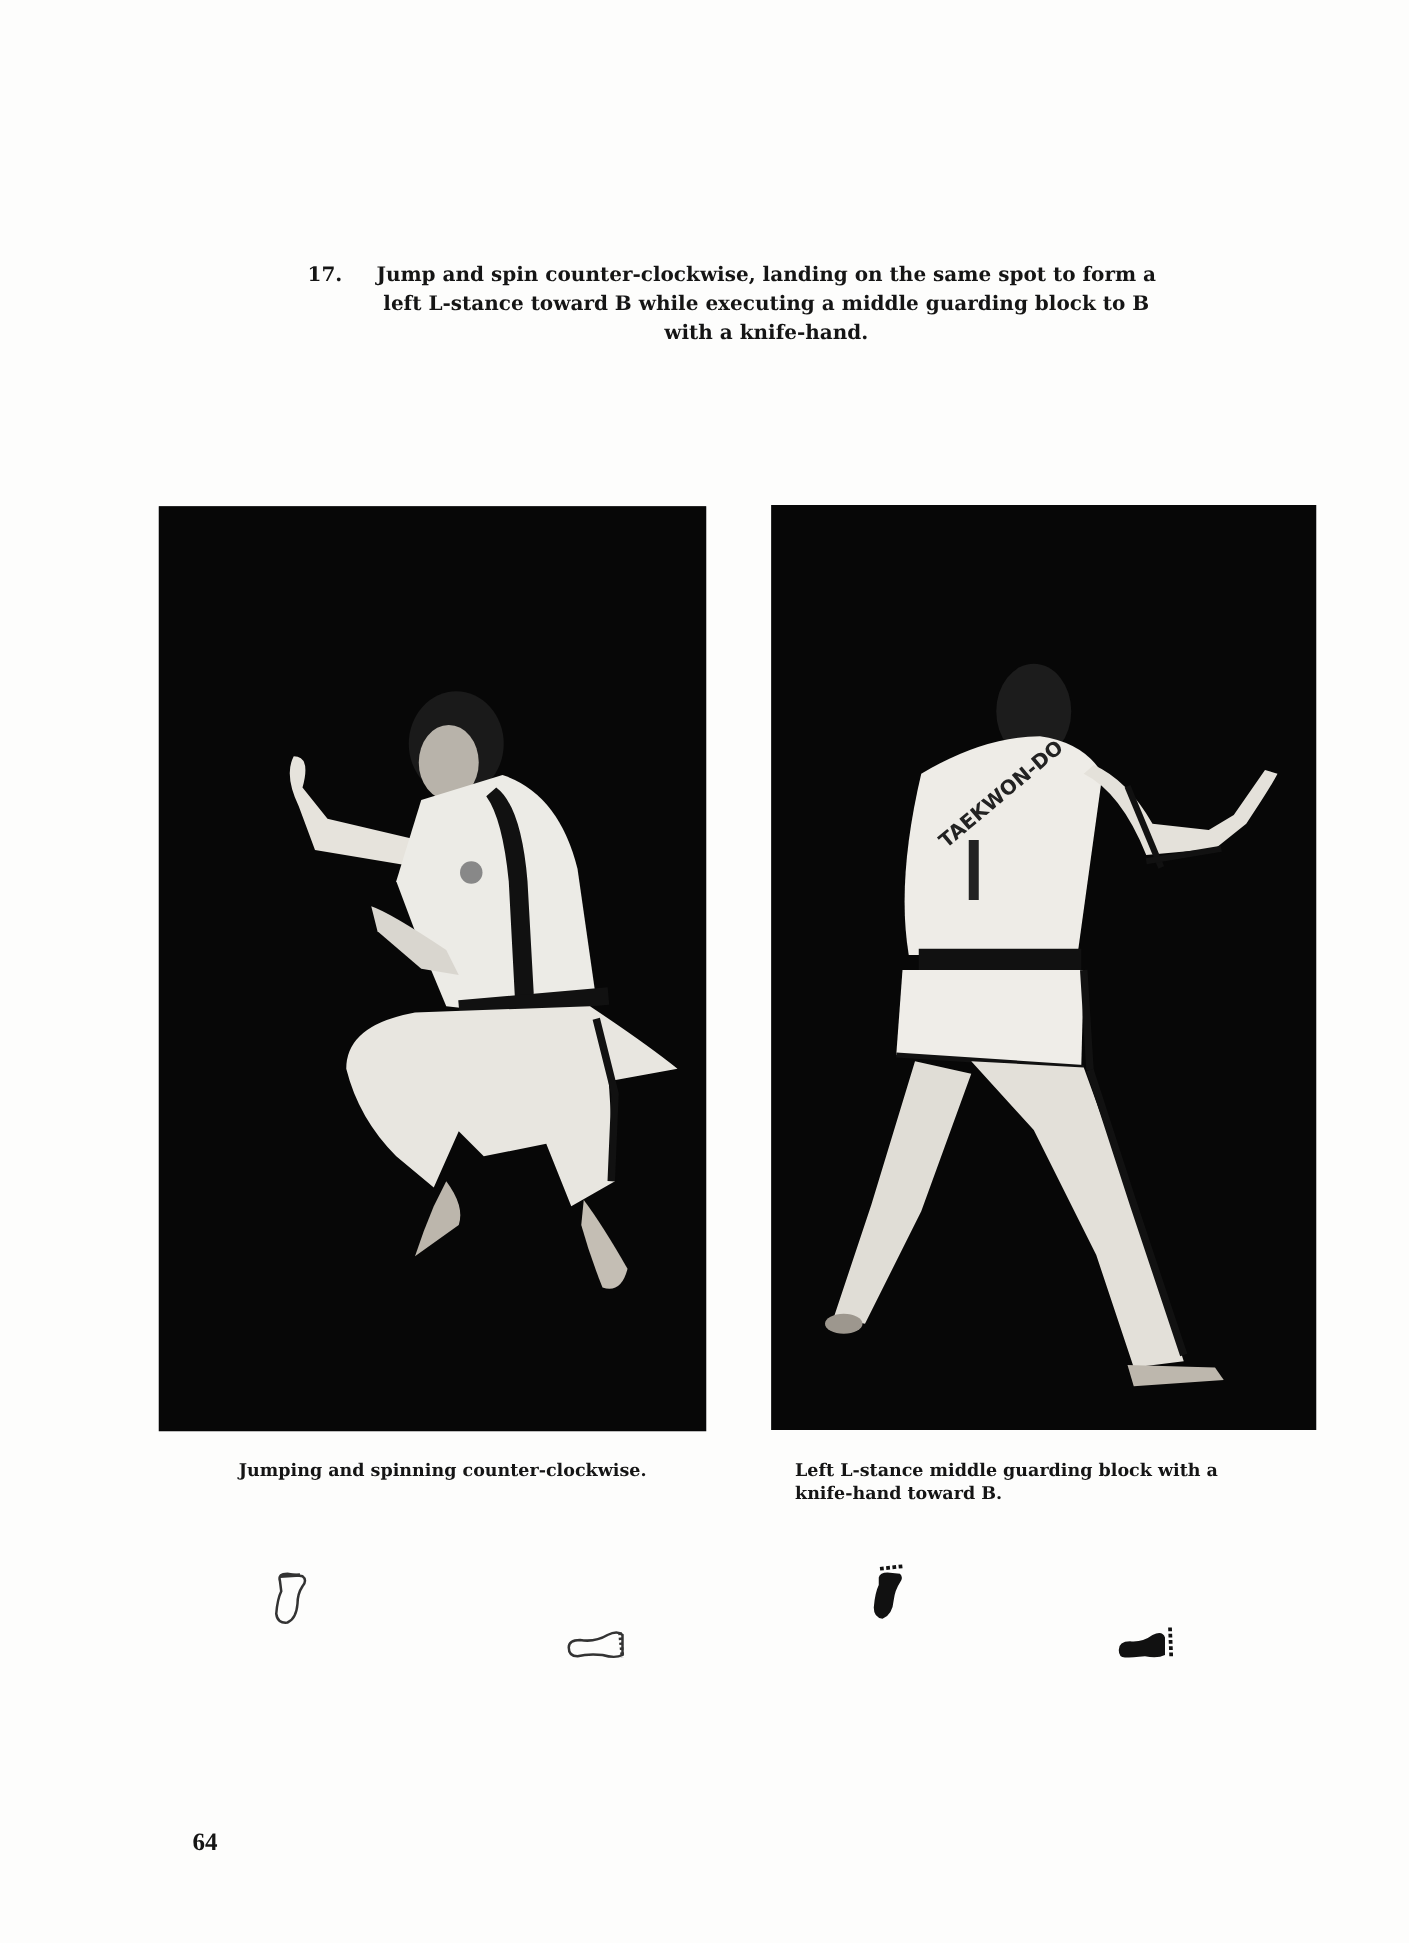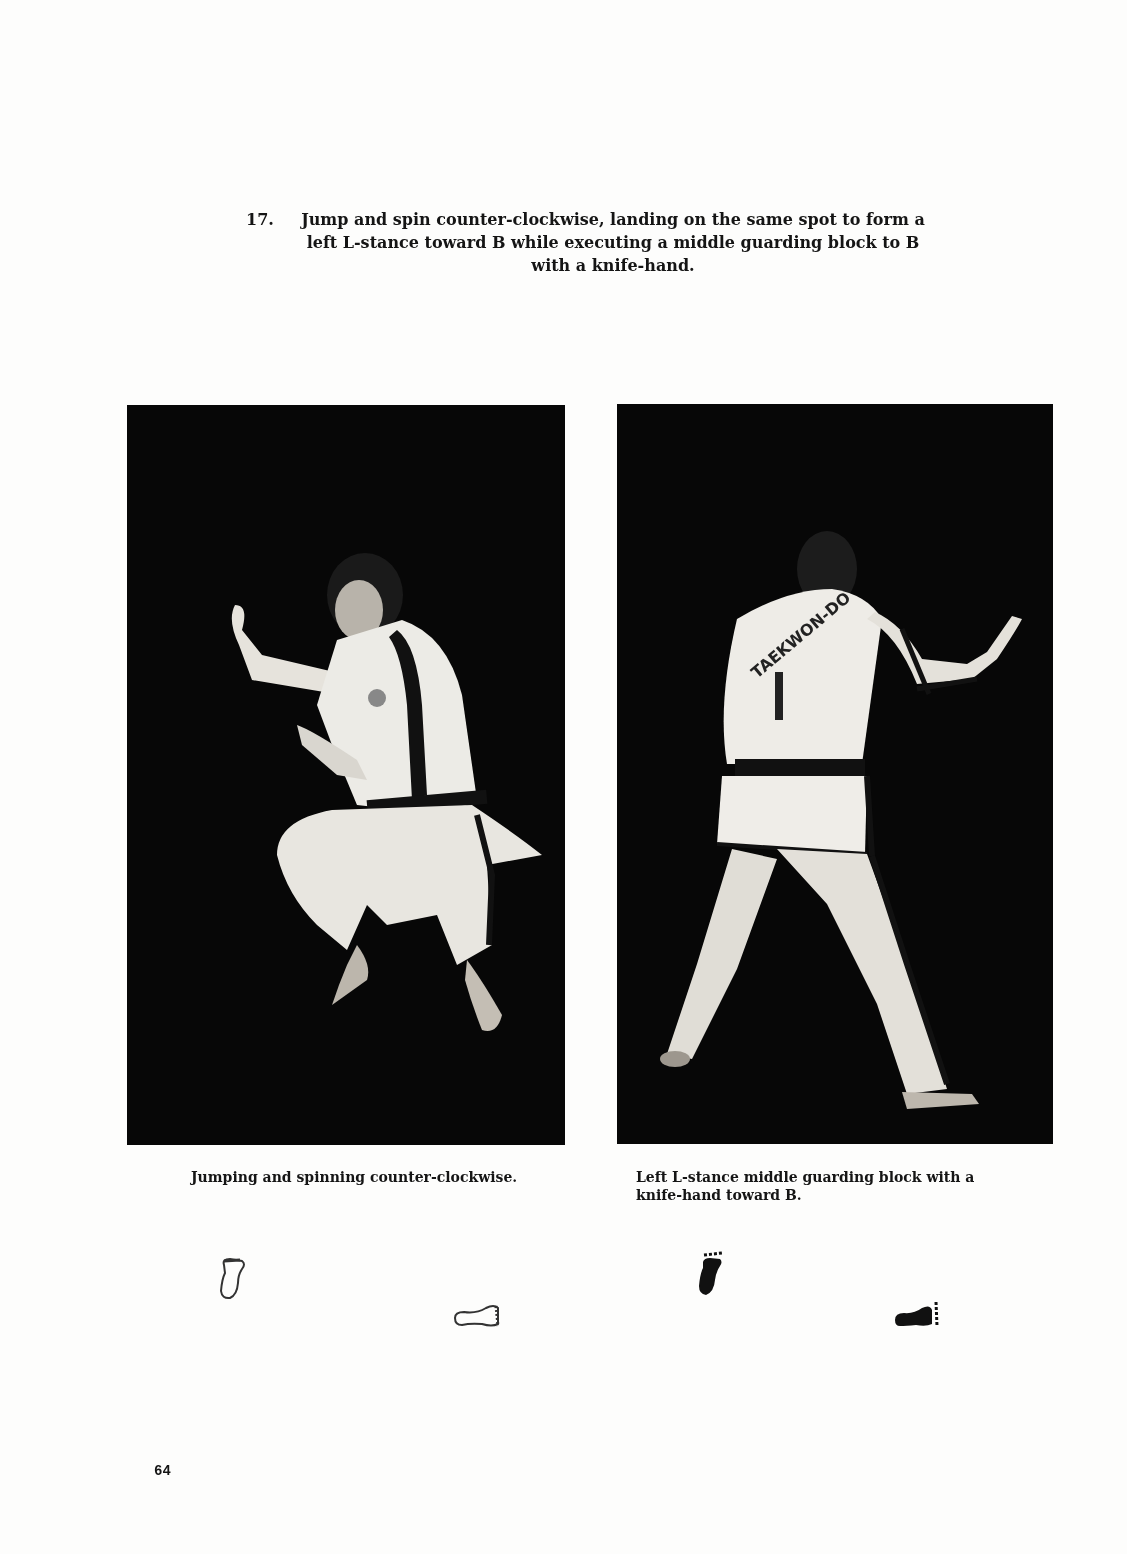--- a/index.html
+++ b/index.html
@@ -36,23 +36,23 @@
       font-weight: bold;
       font-size: 14px;
       line-height: 18px;
     }
     #caption-left { left: 191px; top: 1168px; width: 330px; }
     #caption-right { left: 636px; top: 1168px; width: 360px; }
     .foot { position: absolute; }
     .page-num {
       position: absolute;
       left: 154px; top: 1463px;
-      font-family: Liberation Mono, monospace;
+      font-family: Liberation Serif, serif;
       font-weight: bold;
-      font-size: 14px;
+      font-size: 20px;
     }
   </style>
 </head>
 <body>
 
 <div class="instruction">
   <span class="num">17.</span>
   <span class="txt">Jump and spin counter-clockwise, landing on the same spot to form a left L-stance toward B while executing a middle guarding block to B with a knife-hand.</span>
 </div>
 

